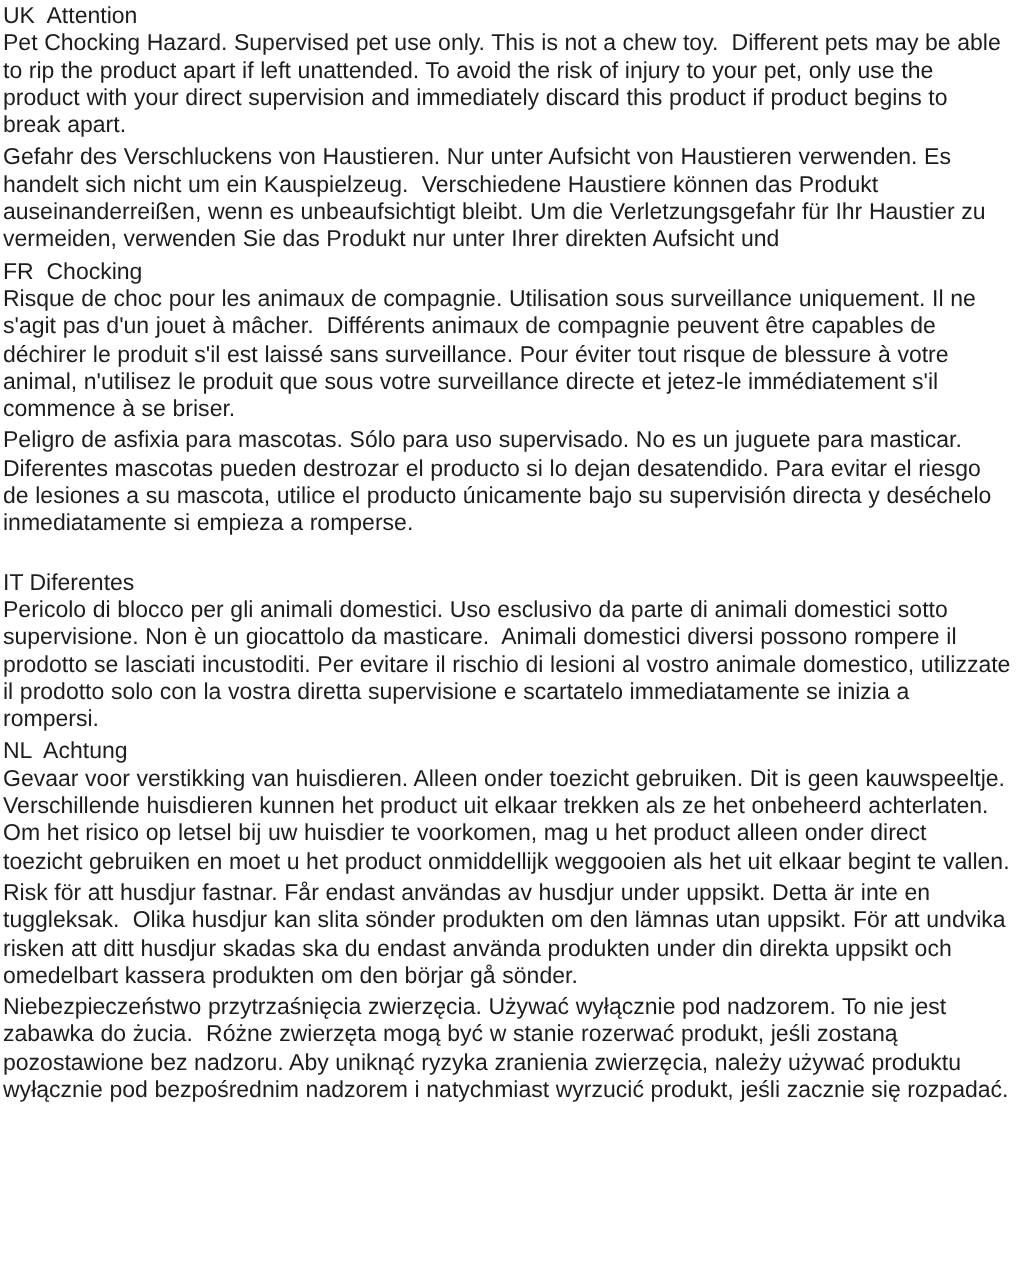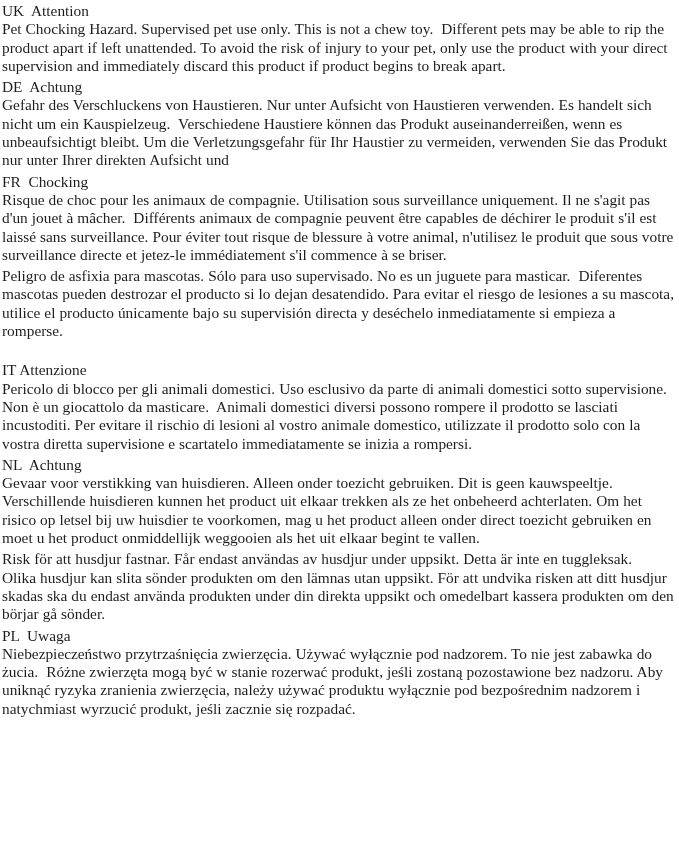--- a/index.html
+++ b/index.html
@@ -10,21 +10,21 @@
     width: 679px;
     height: 851px;
     overflow: hidden;
     background: #ffffff;
   }
   .page {
     box-sizing: border-box;
     width: 579px;
     height: 851px;
     padding: 2px 0 0 2px;
-    font-family: Liberation Serif, serif;
+    font-family: Liberation Sans, sans-serif;
     font-size: 15.35px;
     line-height: 18.3px;
     color: #1d1d1d;
     -webkit-font-smoothing: antialiased;
   }
   .warn-section {
     margin: 0 0 3px 0;
     width: 672px;
   }
   .warn-section.extra-gap {
@@ -46,44 +46,42 @@
 </head>
 <body>
 
 <main class="page" id="page" style="background: rgb(255, 255, 255); color: rgb(29, 29, 29);">
   <section class="warn-section">
     <h2 class="heading">UK  Attention</h2>
     <p class="body">Pet Chocking Hazard. Supervised pet use only. This is not a chew toy.  Different pets may be able to rip the product apart if left unattended. To avoid the risk of injury to your pet, only use the product with your direct supervision and immediately discard this product if product begins to break apart.</p>
   </section>
 
   <section class="warn-section">
-    <h2 class="heading">DE  Achtung</h2>
     <p class="body">Gefahr des Verschluckens von Haustieren. Nur unter Aufsicht von Haustieren verwenden. Es handelt sich nicht um ein Kauspielzeug.  Verschiedene Haustiere können das Produkt auseinanderreißen, wenn es unbeaufsichtigt bleibt. Um die Verletzungsgefahr für Ihr Haustier zu vermeiden, verwenden Sie das Produkt nur unter Ihrer direkten Aufsicht und</p>
   </section>
 
   <section class="warn-section">
     <h2 class="heading">FR  Chocking</h2>
     <p class="body">Risque de choc pour les animaux de compagnie. Utilisation sous surveillance uniquement. Il ne s'agit pas d'un jouet à mâcher.  Différents animaux de compagnie peuvent être capables de déchirer le produit s'il est laissé sans surveillance. Pour éviter tout risque de blessure à votre animal, n'utilisez le produit que sous votre surveillance directe et jetez-le immédiatement s'il commence à se briser.</p>
   </section>
 
   <section class="warn-section">
     <p class="body">Peligro de asfixia para mascotas. Sólo para uso supervisado. No es un juguete para masticar.  Diferentes mascotas pueden destrozar el producto si lo dejan desatendido. Para evitar el riesgo de lesiones a su mascota, utilice el producto únicamente bajo su supervisión directa y deséchelo inmediatamente si empieza a romperse.</p>
   </section>
 
   <section class="warn-section extra-gap">
-    <h2 class="heading">IT Attenzione</h2>
+    <h2 class="heading">IT Diferentes</h2>
     <p class="body">Pericolo di blocco per gli animali domestici. Uso esclusivo da parte di animali domestici sotto supervisione. Non è un giocattolo da masticare.  Animali domestici diversi possono rompere il prodotto se lasciati incustoditi. Per evitare il rischio di lesioni al vostro animale domestico, utilizzate il prodotto solo con la vostra diretta supervisione e scartatelo immediatamente se inizia a rompersi.</p>
   </section>
 
   <section class="warn-section">
     <h2 class="heading">NL  Achtung</h2>
     <p class="body">Gevaar voor verstikking van huisdieren. Alleen onder toezicht gebruiken. Dit is geen kauwspeeltje.  Verschillende huisdieren kunnen het product uit elkaar trekken als ze het onbeheerd achterlaten. Om het risico op letsel bij uw huisdier te voorkomen, mag u het product alleen onder direct toezicht gebruiken en moet u het product onmiddellijk weggooien als het uit elkaar begint te vallen.</p>
   </section>
 
   <section class="warn-section">
     <p class="body">Risk för att husdjur fastnar. Får endast användas av husdjur under uppsikt. Detta är inte en tuggleksak.  Olika husdjur kan slita sönder produkten om den lämnas utan uppsikt. För att undvika risken att ditt husdjur skadas ska du endast använda produkten under din direkta uppsikt och omedelbart kassera produkten om den börjar gå sönder.</p>
   </section>
 
   <section class="warn-section">
-    <h2 class="heading">PL  Uwaga</h2>
     <p class="body">Niebezpieczeństwo przytrzaśnięcia zwierzęcia. Używać wyłącznie pod nadzorem. To nie jest zabawka do żucia.  Różne zwierzęta mogą być w stanie rozerwać produkt, jeśli zostaną pozostawione bez nadzoru. Aby uniknąć ryzyka zranienia zwierzęcia, należy używać produktu wyłącznie pod bezpośrednim nadzorem i natychmiast wyrzucić produkt, jeśli zacznie się rozpadać.</p>
   </section>
 </main>
 
 </body></html>

